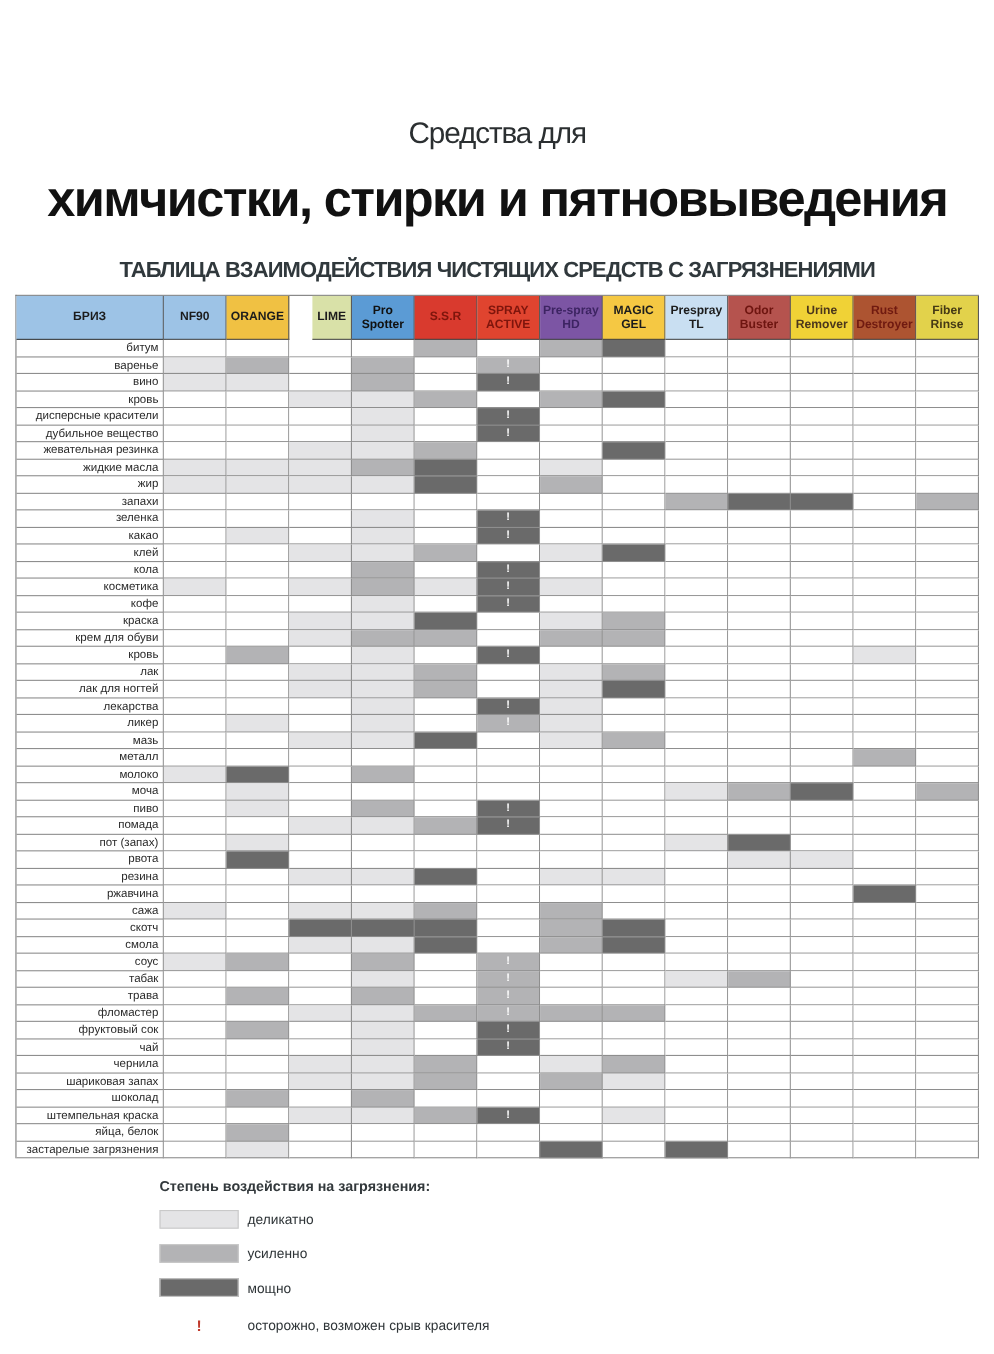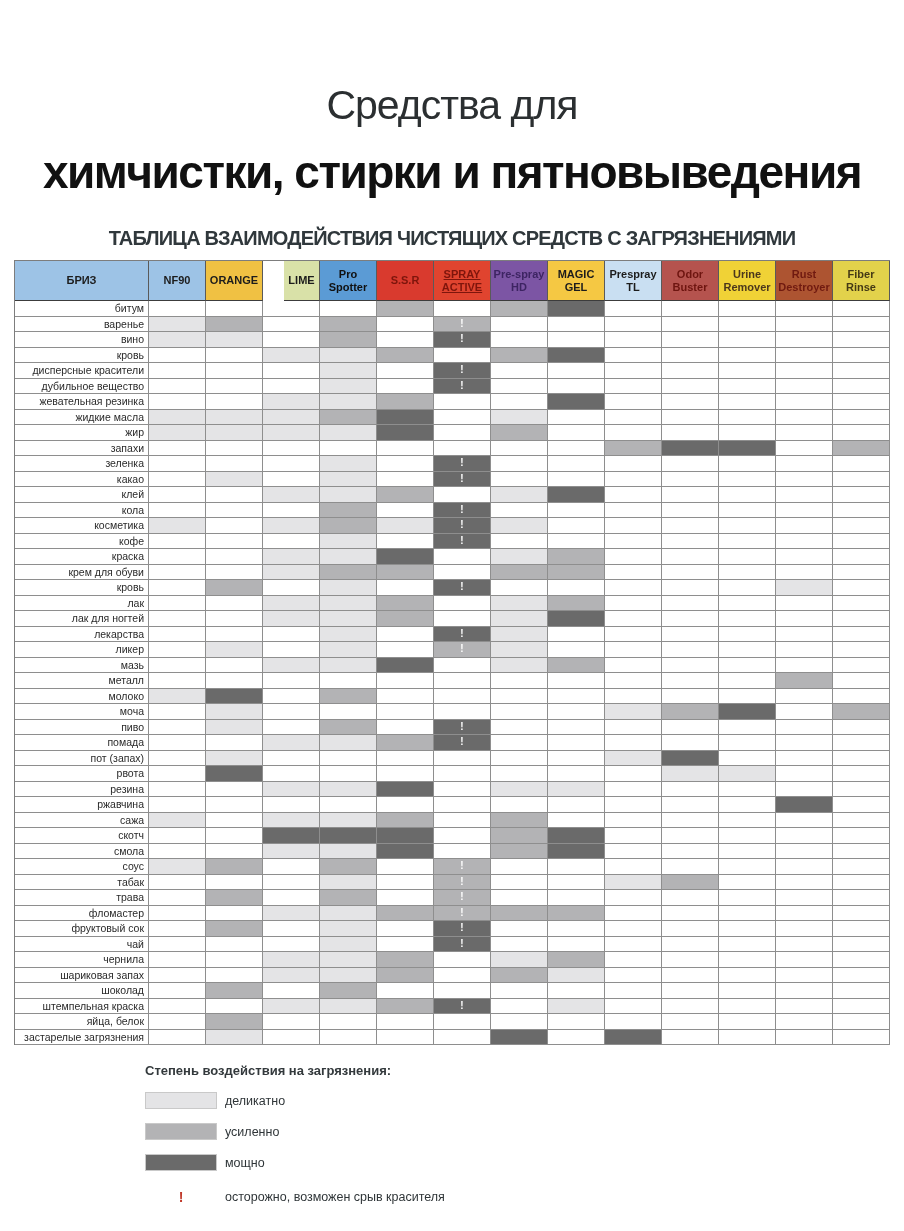--- a/index.html
+++ b/index.html
@@ -1,20 +1,20 @@
 <!DOCTYPE html>
 <html><head>
 <meta charset="utf-8">
 <style>
   * { margin:0; padding:0; box-sizing:border-box; }
   body { background:#ffffff; font-family:"Liberation Sans", sans-serif; }
   .page { position:relative; width:904px; height:1231px; background:#fff; overflow:hidden; }
 
   .title-block { text-align:center; padding-top:82px; }
-  .title-line1 { font-size:41px; color:#2b2f31; font-weight:500; letter-spacing:-1px; }
+  .title-line1 { font-size:27px; color:#2b2f31; font-weight:500; letter-spacing:-1px;margin-top:24px; }
   .title-line2 { font-size:46px; color:#111; font-weight:bold; letter-spacing:-1.5px; margin-top:16px; }
   .subtitle { font-size:20px; color:#30383c; font-weight:bold; letter-spacing:-0.8px; margin-top:28px; }
 
   .matrix { display:grid; grid-template-columns:134px repeat(13, 1fr); grid-template-rows:40px repeat(48, 15.5px);
             width:876px; margin:10px 0 0 14px; border-top:1px solid #7d7d7d; border-left:1px solid #7d7d7d; }
   .hcell { border-right:1px solid #5a5a5a; border-bottom:1px solid #3c3c3c;
            display:flex; align-items:center; justify-content:center; text-align:center;
            font-weight:bold; font-size:11px; line-height:1.15; padding:1px 2px; }
   .rlabel { border-right:1px solid #8e8e8e; border-bottom:1px solid #8e8e8e;
             display:flex; align-items:center; justify-content:flex-end;
@@ -42,21 +42,21 @@
     <div class="subtitle">ТАБЛИЦА ВЗАИМОДЕЙСТВИЯ ЧИСТЯЩИХ СРЕДСТВ С ЗАГРЯЗНЕНИЯМИ</div>
   </div>
 
   <div class="matrix" id="matrix">
       <div class="hcell" style="background: rgb(157, 195, 230); color: rgb(28, 28, 28);">БРИЗ</div>
       <div class="hcell" style="background: rgb(157, 195, 230); color: rgb(28, 28, 28);">NF90</div>
       <div class="hcell" style="background: rgb(240, 193, 67); color: rgb(28, 28, 28);">ORANGE</div>
       <div class="hcell" style="background: rgb(217, 225, 168); color: rgb(28, 28, 28); margin-left: 21px;">LIME</div>
       <div class="hcell" style="background: rgb(91, 155, 213); color: rgb(17, 17, 17);">Pro Spotter</div>
       <div class="hcell" style="background: rgb(217, 58, 46); color: rgb(126, 21, 12);">S.S.R</div>
-      <div class="hcell" style="background: rgb(224, 68, 47); color: rgb(126, 21, 12); text-decoration: underline;">SPRAY ACTIVE</div>
+      <div class="hcell" style="background: rgb(224, 68, 47); color: rgb(126, 21, 12);">SPRAY ACTIVE</div>
       <div class="hcell" style="background: rgb(124, 85, 164); color: rgb(61, 36, 98);">Pre-spray HD</div>
       <div class="hcell" style="background: rgb(245, 200, 67); color: rgb(28, 28, 28);">MAGIC GEL</div>
       <div class="hcell" style="background: rgb(201, 223, 242); color: rgb(28, 28, 28);">Prespray TL</div>
       <div class="hcell" style="background: rgb(181, 83, 78); color: rgb(110, 21, 16);">Odor Buster</div>
       <div class="hcell" style="background: rgb(240, 210, 54); color: rgb(75, 55, 28);">Urine Remover</div>
       <div class="hcell" style="background: rgb(173, 84, 49); color: rgb(112, 26, 16);">Rust Destroyer</div>
       <div class="hcell" style="background: rgb(226, 210, 75); color: rgb(69, 58, 21);">Fiber Rinse</div>
       <div class="rlabel">битум</div>
       <div class="cell" style="background: rgb(255, 255, 255);"></div>
       <div class="cell" style="background: rgb(255, 255, 255);"></div>

